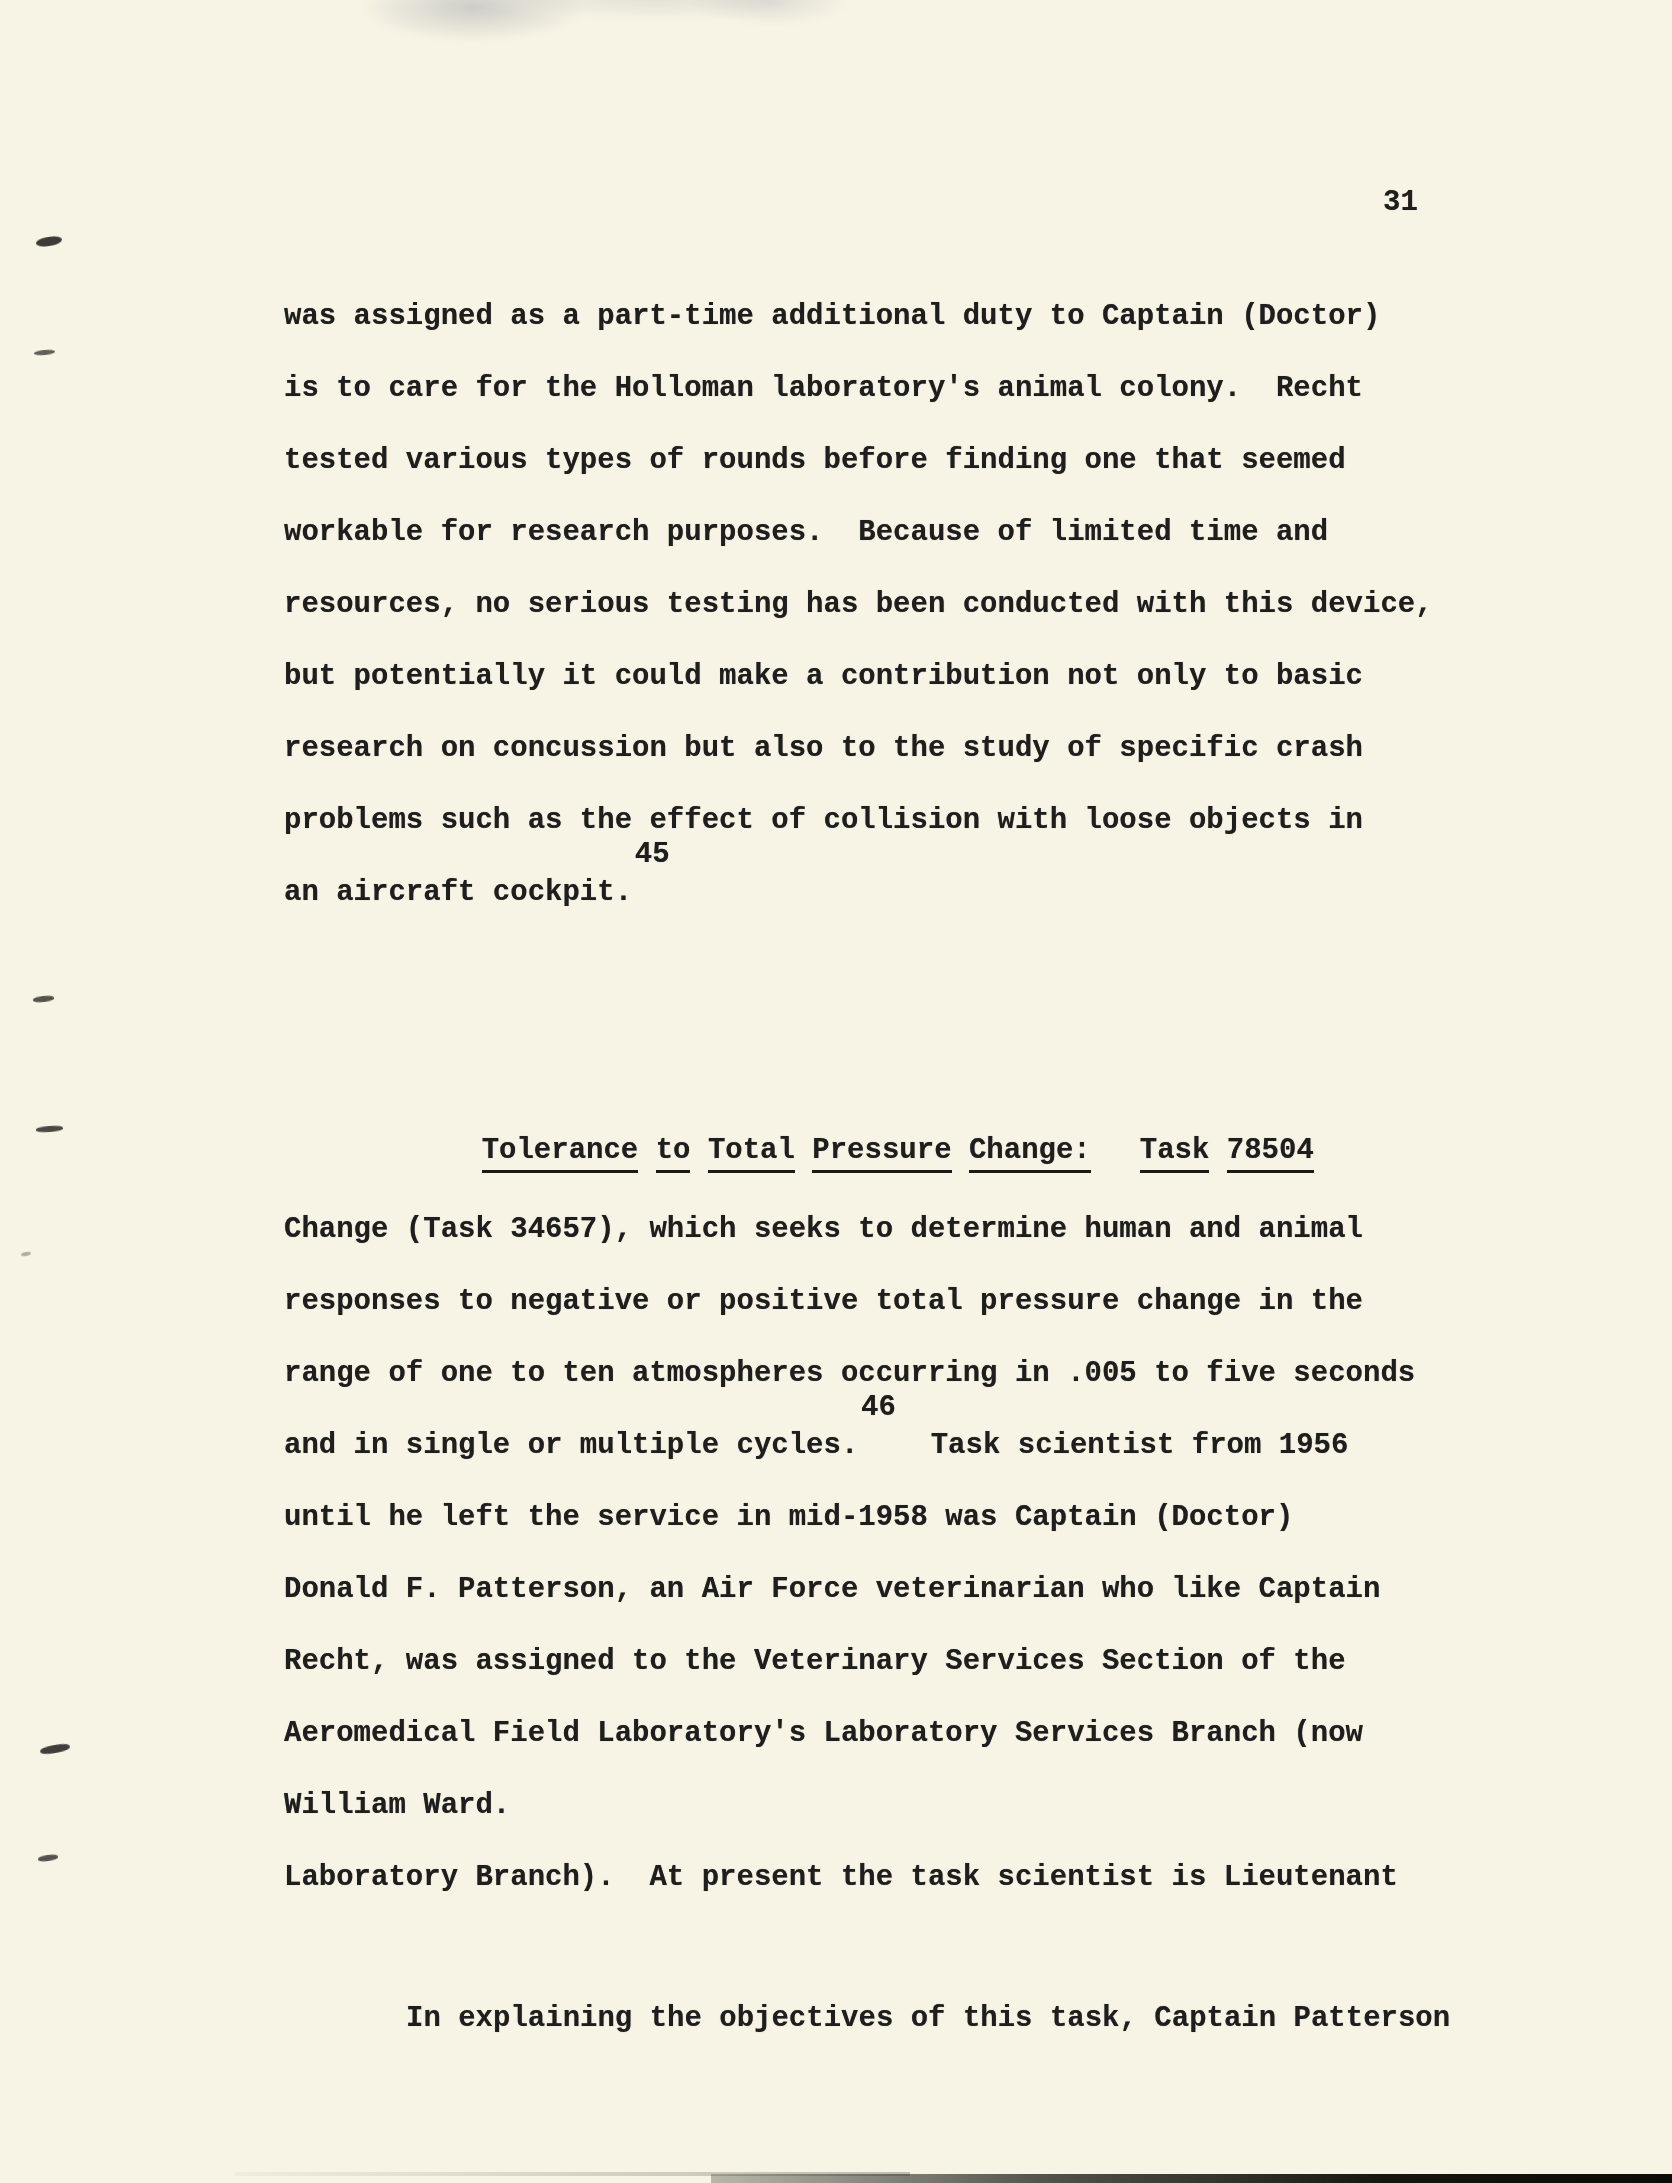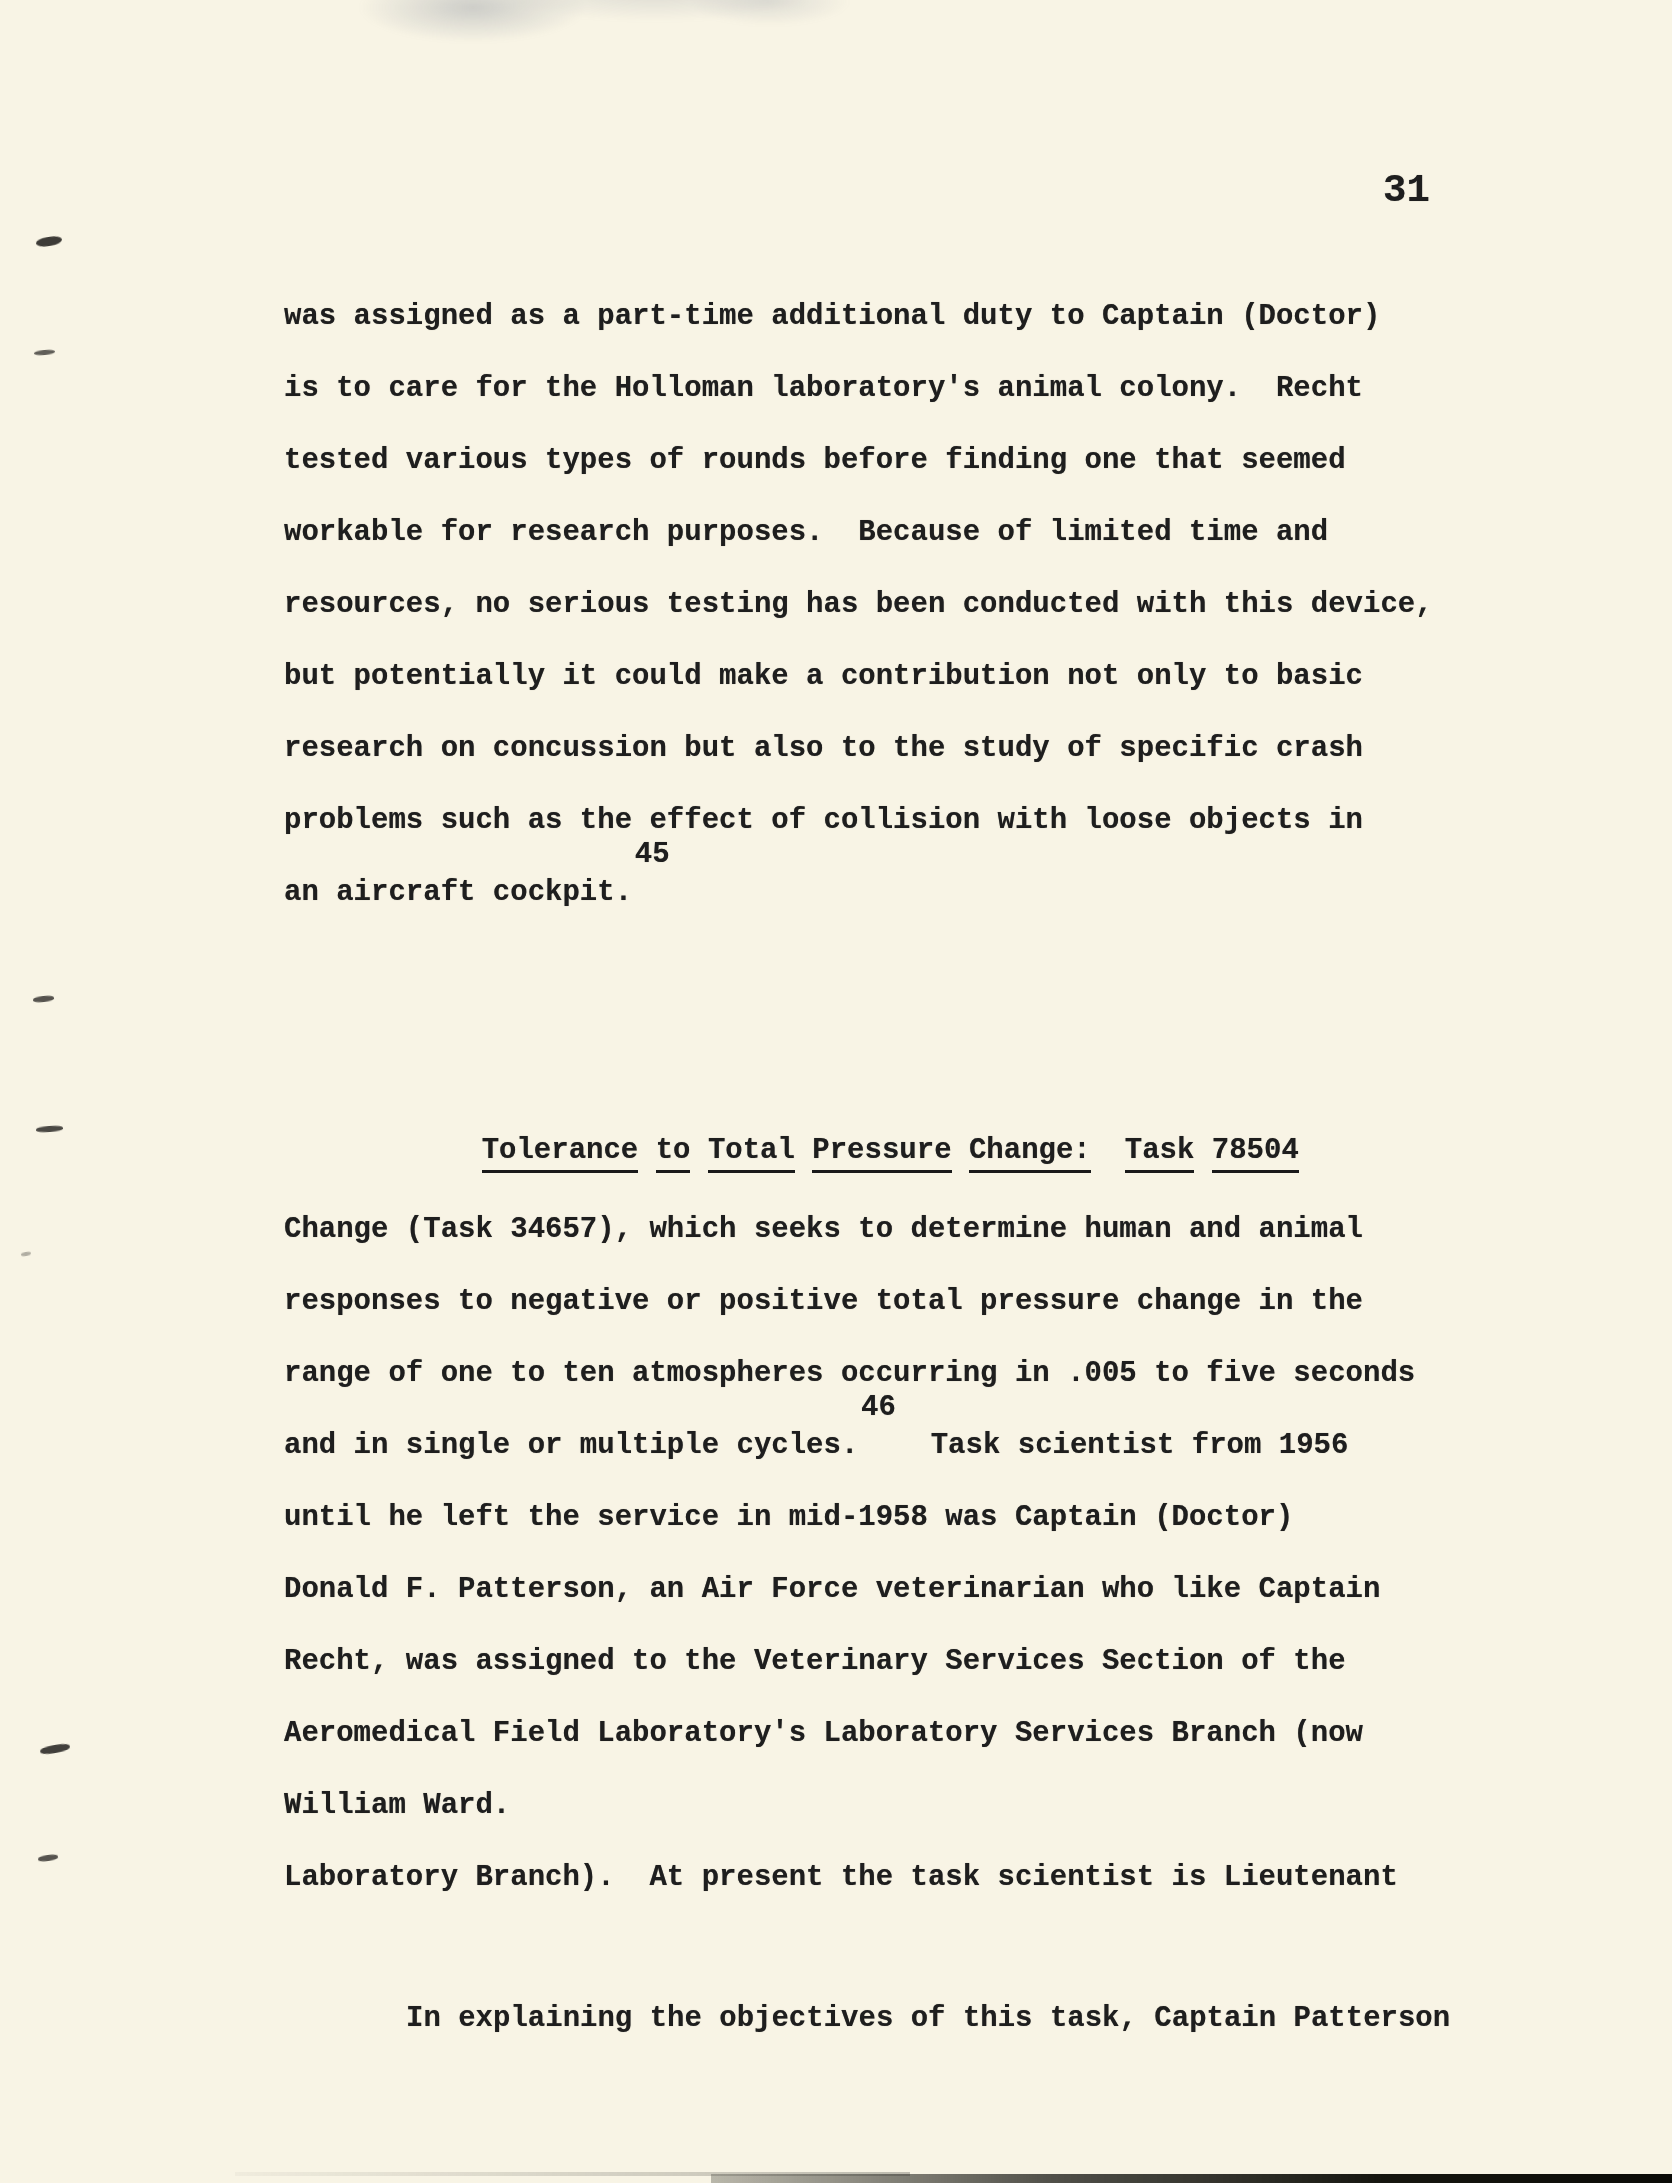--- a/index.html
+++ b/index.html
@@ -26,24 +26,24 @@
   }
   .line { height: 72px; line-height: 72px; white-space: pre; }
   .indent { padding-left: 122px; }
   .fn {
     position: relative;
     top: -38px;
     margin-left: 2.8px;
     display: inline-block;
     line-height: 0;
   }
-  .pageno { font-size: 39px; }
+  .pageno { font-size: 29px; margin-top: 17px; }
   .heading { white-space: pre; }
   .hgroup { display: inline-block; white-space: pre; }
-  .hgroup2 { margin-left: 34px; }
+  .hgroup2 { margin-left: 49px; }
   .hw {
     display: inline-block;
     border-bottom: 3.6px solid #1a1a1a;
     padding-bottom: 2.8px;
   }
   
   .smudge-top {
     position: absolute;
     left: 284px; top: -21.3px; width: 675px; height: 114px;
     background:

